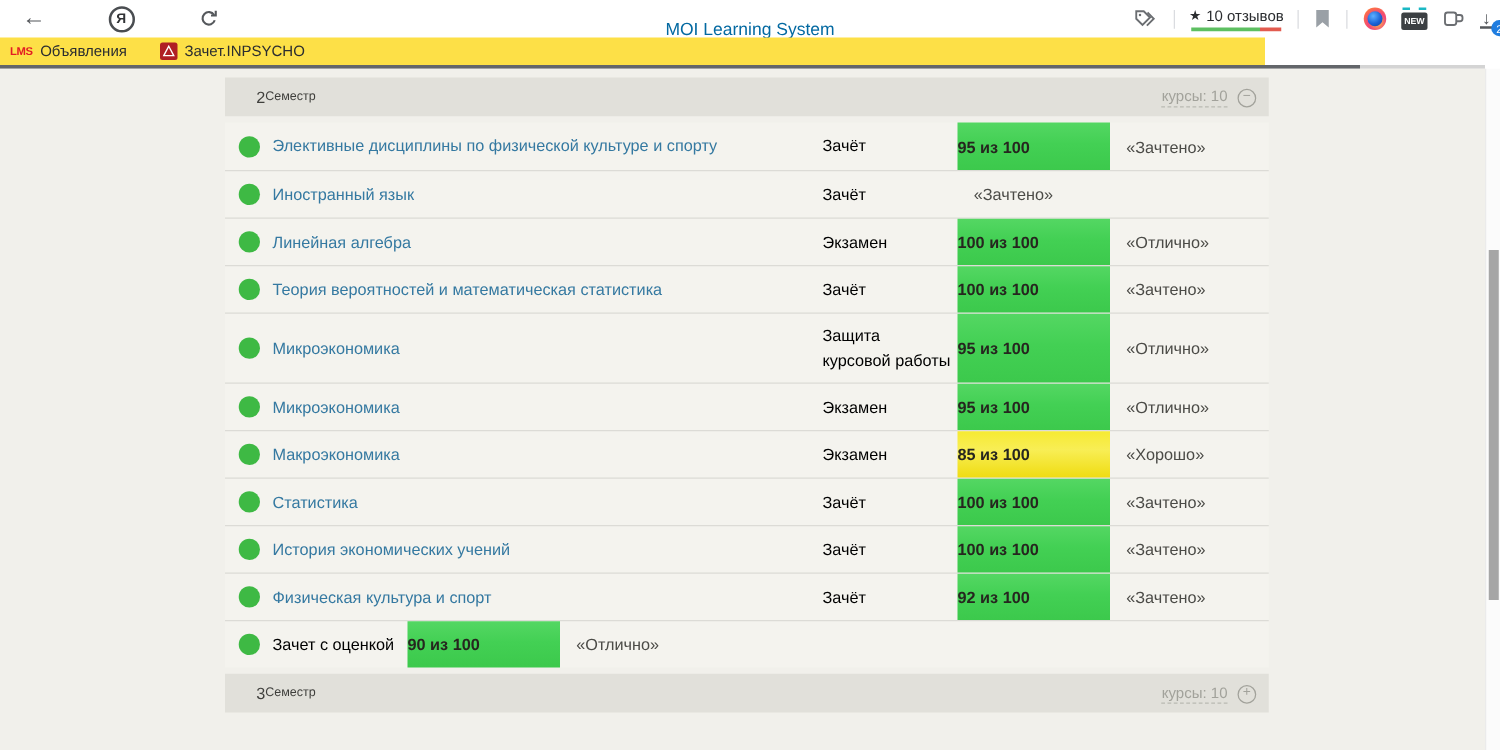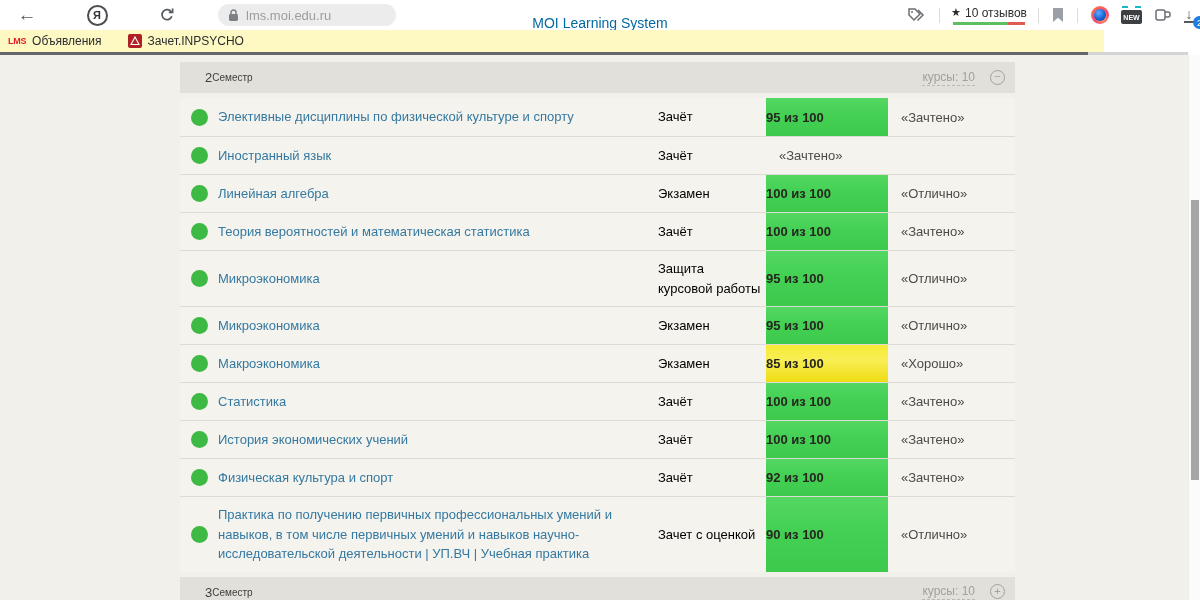--- a/index.html
+++ b/index.html
@@ -29,38 +29,38 @@
   .color-ext { width:18px; height:18px; border-radius:50%; background:radial-gradient(circle at 60% 65%, #ffd23d 0%, #f0467a 45%, #ff7a3d 80%, #ffb23d 100%); display:flex; align-items:center; justify-content:center; }
   .color-ext .core { width:12px; height:12px; border-radius:50%; background:radial-gradient(circle at 38% 32%, #5db0ff 0%, #1b63d6 55%, #113e96 100%); }
   .new-ico { position:relative; width:21px; height:14px; background:#3c4043; border-radius:2px; display:flex; align-items:flex-end; justify-content:center; margin-top:4px; }
   .new-ico span { color:#fff; font-size:7px; font-weight:bold; line-height:13px; letter-spacing:0; }
   .new-ico::before { content:""; position:absolute; top:-4px; left:1px; width:19px; border-top:2px dashed #1ab8c4; }
   .dl { position:relative; width:22px; }
   .dl .arr { font-size:14px; color:#55585c; border-bottom:2px solid #55585c; line-height:13px; padding:0 2px; }
   .dl .badge { position:absolute; right:-6px; bottom:1px; min-width:13px; height:13px; border-radius:7px; background:#1f7de0; color:#fff; font-size:9px; display:flex; align-items:center; justify-content:center; padding:0 2px; }
 
   
-  .bookmarks { position:absolute; left:0; top:30px; width:1104px; height:22px; background:#fef9c3; display:flex; align-items:center; padding-left:8px; gap:26px; }
+  .bookmarks { position:absolute; left:0; top:30px; width:1012px; height:22px; background:#fde047; display:flex; align-items:center; padding-left:8px; gap:26px; }
   .bm { display:flex; align-items:center; gap:6px; cursor:pointer; }
   .bm-label { font-size:12px; color:#2b2d30; }
   .lms-logo { color:#e31e24; font-weight:bold; font-size:9px; letter-spacing:-0.3px; }
   .crest { width:14px; height:14px; background:#b01f24; border-radius:2px; display:flex; align-items:center; justify-content:center; }
   .chrome-strip { position:absolute; left:0; top:52px; width:1200px; height:3px; display:flex; }
   .chrome-strip .dark { width:1088px; background:#63666a; }
   .chrome-strip .light { width:100px; background:#d4d4d4; }
   .chrome-strip .corner { flex:1; background:#ffffff; }
 
   
   .page { position:absolute; left:0; top:55px; width:1188px; height:545px; background:#f1f0eb; overflow:hidden; }
   .grades { position:absolute; left:180px; top:7px; width:835px; }
 
   .sem-header { height:31px; background:#e1e0da; display:flex; align-items:center; padding:0 10px 0 25px; }
   .sem-num { font-size:13px; color:#3f3f3c; }
   .sem-label { font-size:10px; color:#3f3f3c; }
-  .sem-right { margin-left:auto; display:flex; align-items:flex-start; gap:15px; }
+  .sem-right { margin-left:auto; display:flex; align-items:flex-end; gap:8px; }
   .courses-link { font-size:12px; color:#a2a29b; border-bottom:1px dashed #b9b9b2; cursor:pointer; line-height:1.25; }
   .toggle { width:15px; height:15px; border:1px solid #a2a29b; border-radius:50%; color:#a2a29b; font-size:11px; display:flex; align-items:center; justify-content:center; cursor:pointer; line-height:1; padding-bottom:1px; }
 
   .rows { margin-top:5px; }
   .grade-row { display:flex; align-items:center; min-height:38px; background:#f4f3ee; border-top:1px solid #dcdbd6; }
   .grade-row:first-child { border-top:none; }
   .cell-dot { width:38px; flex:0 0 38px; display:flex; justify-content:center; }
   .dot { width:17px; height:17px; border-radius:50%; background:var(--status_dot,#3eb944); }
   .cell-course { width:440px; flex:0 0 440px; padding:8px 10px 8px 0; }
   .course-link { color:var(--link,#3579a1); font-size:13px; line-height:1.5; cursor:pointer; }
@@ -85,29 +85,20 @@
   <div class="tb-btn back">←</div>
   <div class="tb-btn ya-circle">
     <span class="ring">Я</span>
   </div>
   <div class="tb-btn reload">
     <svg width="16" height="16" viewBox="0 0 16 16">
         <path d="M12.8 9.2 A5 5 0 1 1 12.3 5" fill="none" stroke="#55585c" stroke-width="1.7"></path>
         <path d="M13.6 1.6 L13.6 5.4 L9.8 5.4" fill="none" stroke="#55585c" stroke-width="1.7"></path>
       </svg>
   </div>
-  <div class="addr">
-    <span style="display:flex;">
-      <svg width="11" height="13" viewBox="0 0 11 13">
-          <rect x="1" y="5" width="9" height="7" rx="1.4" fill="#7c8085"></rect>
-          <path d="M3 5 V3.6 a2.5 2.5 0 0 1 5 0 V5" fill="none" stroke="#7c8085" stroke-width="1.5"></path>
-        </svg>
-    </span>
-    <span class="url">lms.moi.edu.ru</span>
-  </div>
   <div class="page-title">MOI Learning System</div>
 
   <div class="tb-right">
     <div class="icon-slot">
       <svg width="19" height="17" viewBox="0 0 19 17">
           <path d="M2 2 h6 l5 5 -6 6 -5 -5 z" fill="none" stroke="#6b6e72" stroke-width="1.5"></path>
           <circle cx="5" cy="5" r="1" fill="#6b6e72"></circle>
           <path d="M11 3 l5 5 -5.5 5.5" fill="none" stroke="#6b6e72" stroke-width="1.5"></path>
         </svg>
     </div>
@@ -299,21 +290,20 @@
     <div class="cell-score badge-green">
             <span class="badge-text">92 из 100</span>
           </div>
     <div class="cell-grade">«Зачтено»</div>
   </div>
 
   <div class="grade-row">
     <div class="cell-dot">
             <span class="dot"></span>
           </div>
-    <div class="cell-course"><span class="course-link">Практика по получению первичных профессиональных умений и навыков, в том числе первичных умений и навыков научно-исследовательской деятельности | УП.ВЧ | Учебная практика</span></div>
     <div class="cell-type">Зачет с оценкой</div>
     <div class="cell-score badge-green">
             <span class="badge-text">90 из 100</span>
           </div>
     <div class="cell-grade">«Отлично»</div>
   </div>
 </div>
 
     <div class="sem-header sem-footer">
       <span class="sem-num">3</span>

